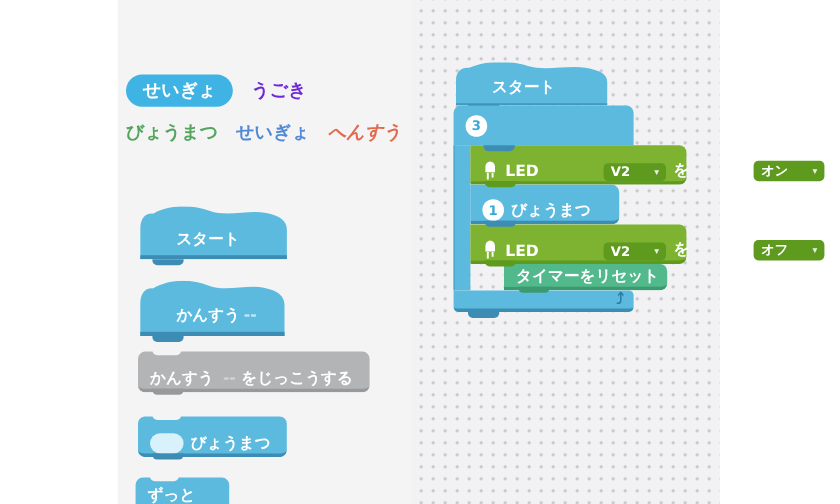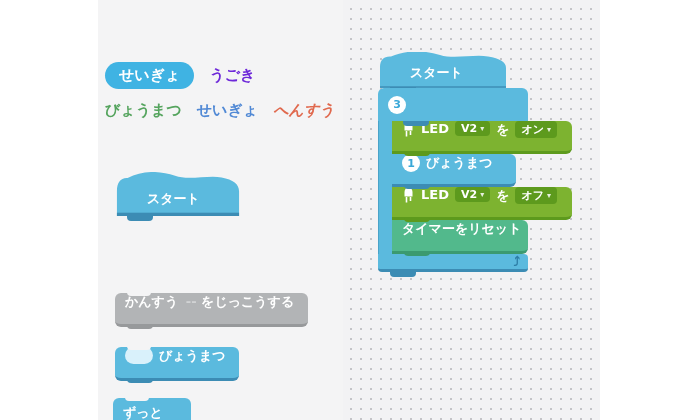--- a/index.html
+++ b/index.html
@@ -12,21 +12,21 @@
   .tabs{position:absolute;left:7px;top:14px;width:232px;display:flex;flex-wrap:wrap;
         column-gap:15px;row-gap:12px;align-items:center;}
   .tab-label{font-size:15px;font-weight:700;cursor:pointer;white-space:nowrap;}
   .tab-pill{background:#3fb3e3;color:#fff;padding:4px 14px;border-radius:16px;}
   .tab-motion{color:#6d28d9;}
   .tab-sensing{color:#55a45e;}
   .tab-operators{color:#5189d5;}
   .tab-variables{color:#e0694e;font-style:italic;}
 
   
-  .blk{position:relative;box-sizing:border-box;display:flex;align-items:flex-start;gap:6px;
+  .blk{position:relative;box-sizing:border-box;display:flex;align-items:flex-end;gap:6px;
        color:#fff;font-size:13px;font-weight:700;padding:0 10px;white-space:nowrap;}
   .blue{background:#5bbade;border-bottom:3px solid #3c8cb4;}
   .green{background:#7db330;border-bottom:3px solid #5d9a1d;}
   .teal{background:#52b98c;border-bottom:3px solid #3b9a70;}
   .grayb{background:#b2b4b6;border-bottom:3px solid #97999b;}
   .r{border-radius:6px;}
   .tab{position:absolute;bottom:-5px;left:12px;width:26px;height:5px;
        border-radius:0 0 4px 4px;z-index:3;}
   .tab.b{background:#3c8cb4;} .tab.g{background:#5d9a1d;}
   .tab.t{background:#3b9a70;} .tab.gr{background:#97999b;}
@@ -53,22 +53,22 @@
             border-radius:0 4px 4px 4px;}
   .loop-arrow{margin-left:auto;margin-right:8px;color:#2c7da5;font-size:13px;
               font-weight:700;line-height:1;}
   .bottom-tab{width:26px;height:5px;background:#3c8cb4;border-radius:0 0 4px 4px;
               margin-left:12px;}
 
   .numc{display:inline-flex;align-items:center;justify-content:center;flex:0 0 auto;
         width:18px;height:18px;border-radius:50%;background:#fff;color:#3aa8d8;
         font-size:11px;font-weight:700;}
   .oval{display:inline-block;width:28px;height:17px;border-radius:9px;background:#d9f1fb;}
-  .dd{display:inline-flex;align-items:center;gap:3px;background:#5d9a1d;color:#fff;
-      border-radius:4px;padding:1px 6px;font-size:11px;font-weight:700;cursor:pointer;}
+  .dd{display:inline-flex;align-items:center;gap:20px;background:#5d9a1d;color:#fff;
+      border-radius:4px;padding:1px 6px;font-size:11px;font-weight:700;cursor:pointer;margin-left:48px;}
   .dd .arr{font-size:8px;opacity:.85;}
   .ledicon{flex:0 0 auto;display:block;}
 
   
   .workspace{position:absolute;left:245px;top:0;width:257px;height:420px;
              background-color:#f2f2f4;
              background-image:radial-gradient(circle,#c4c4c8 1.1px,transparent 1.5px);
              background-size:10px 10px;background-position:3px 4px;}
   .script{position:absolute;left:35px;top:52px;display:flex;flex-direction:column;
           align-items:flex-start;}
@@ -90,20 +90,28 @@
 
       <div class="hat" style="position:absolute;left:17px;top:124px;width:126px;height:44px;">
         <svg viewBox="0 0 130 40" preserveAspectRatio="none">
           <path d="M2,40 L2,17 C2,9.5 6,5 13,5.5 C28,-1.5 46,-1.5 62,3.5 C76,8 96,2.5 110,5 C122,7 128,11 128,17.5 L128,40 Z" fill="#5bbade"></path>
           <rect x="2" y="37" width="126" height="3" fill="#3c8cb4"></rect>
         </svg>
         <span class="lbl">スタート</span>
         <i class="tab b"></i>
       </div>
 
+      <div class="hat" style="position:absolute;left:17px;top:186px;width:124px;height:46px;">
+        <svg viewBox="0 0 130 40" preserveAspectRatio="none">
+          <path d="M2,40 L2,17 C2,9.5 6,5 13,5.5 C28,-1.5 46,-1.5 62,3.5 C76,8 96,2.5 110,5 C122,7 128,11 128,17.5 L128,40 Z" fill="#5bbade"></path>
+          <rect x="2" y="37" width="126" height="3" fill="#3c8cb4"></rect>
+        </svg>
+        <span class="lbl"><span>かんすう</span><span class="placeholder">--</span></span>
+        <i class="tab b"></i>
+      </div>
 
       <div class="blk grayb r" style="position:absolute;left:17px;top:245px;width:193px;height:34px;">
         <i class="notch"></i>
         <span><span>かんすう</span>
           <span class="placeholder gray-ph">--</span>
           <span>をじっこうする</span></span>
         <i class="tab gr"></i>
       </div>
 
       <div class="blk blue r" style="position:absolute;left:17px;top:299px;width:124px;height:34px;">
@@ -185,21 +193,21 @@
                     <span class="arr">▾</span>
                   </span>
                 <span>を</span>
                 <span class="dd">
                     <span>オフ</span>
                     <span class="arr">▾</span>
                   </span>
                 <i class="tab g"></i>
               </div>
 
-              <div class="blk teal" style="width:136px;height:34px;border-radius:0 6px 6px 0;">
+              <div class="blk teal" style="width:136px;height:22px;border-radius:0 6px 6px 0;margin-left:28px;">
                 <span>タイマーをリセット</span>
                 <i class="tab t"></i>
               </div>
 
             </div>
           </div>
           <div class="c-footer" style="width:150px;height:18px;">
             <span class="loop-arrow">⤴</span>
           </div>
           <div class="bottom-tab"></div>

